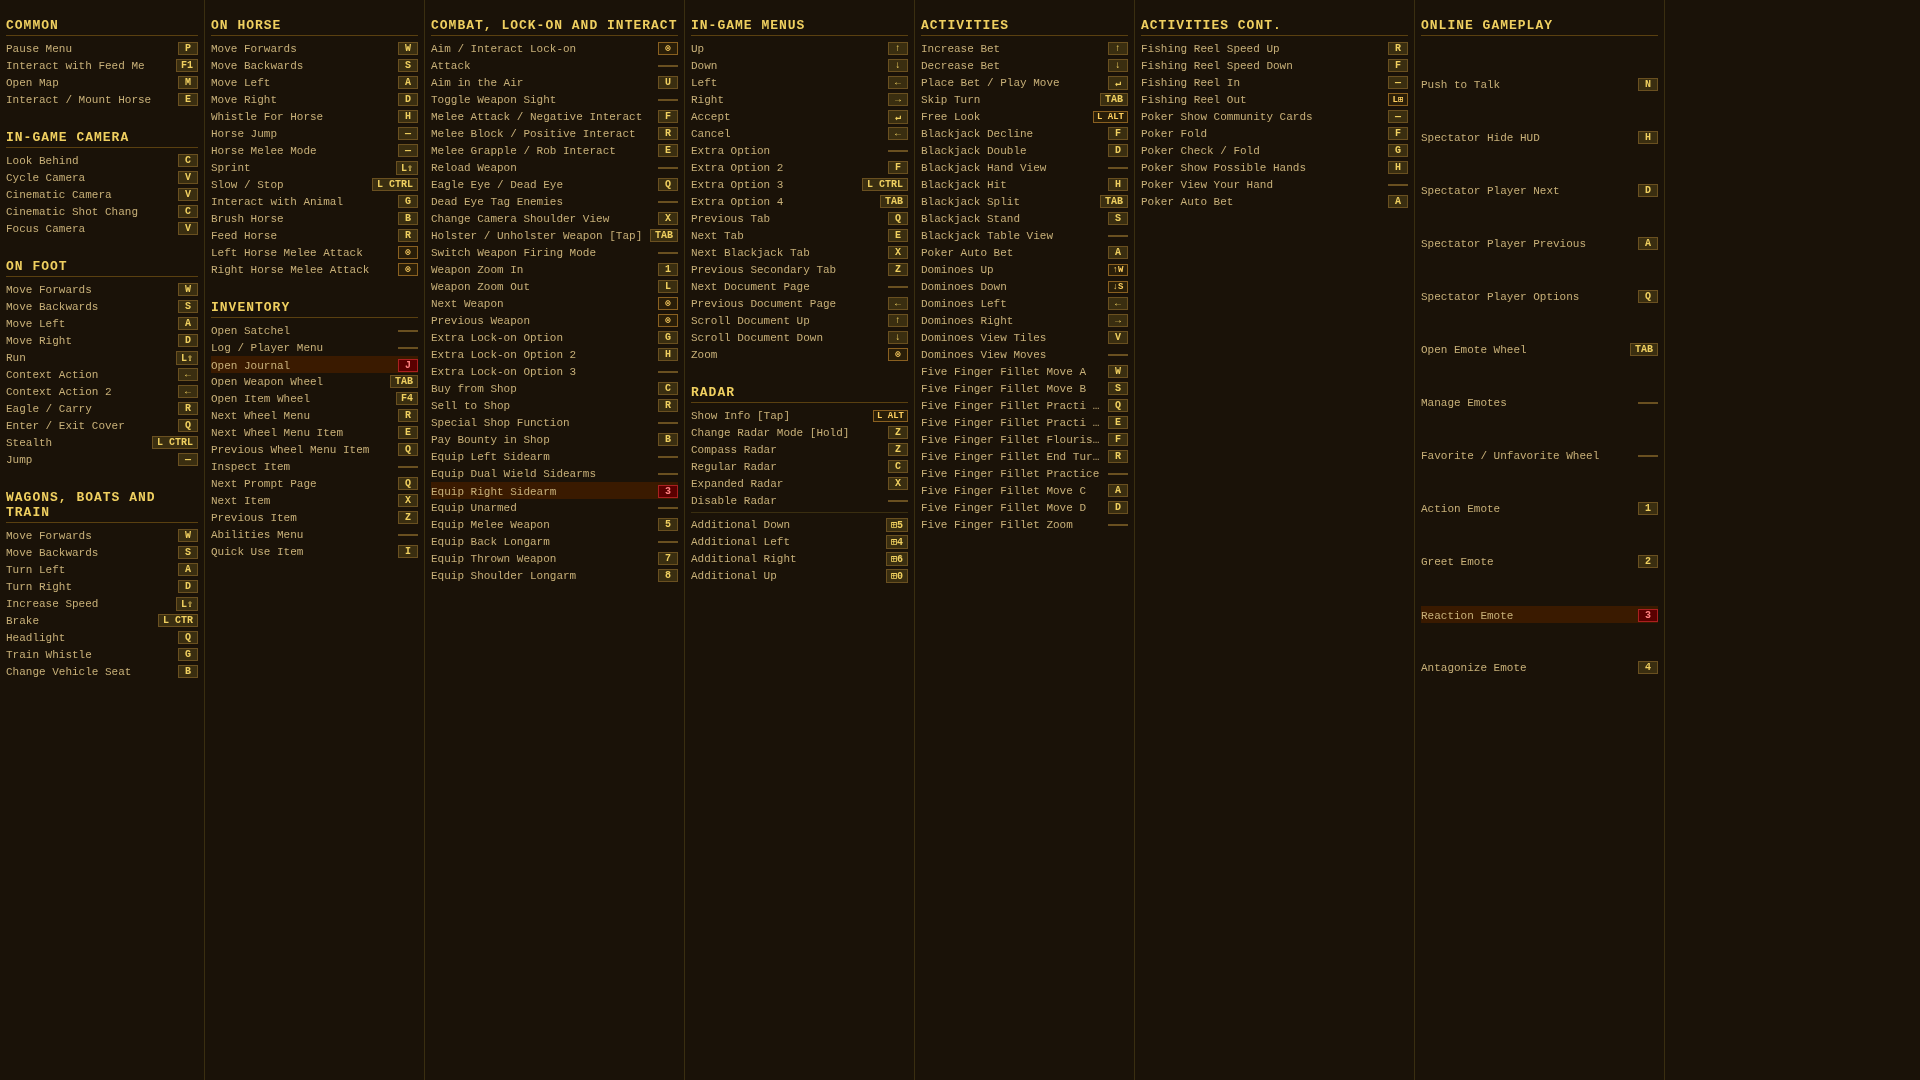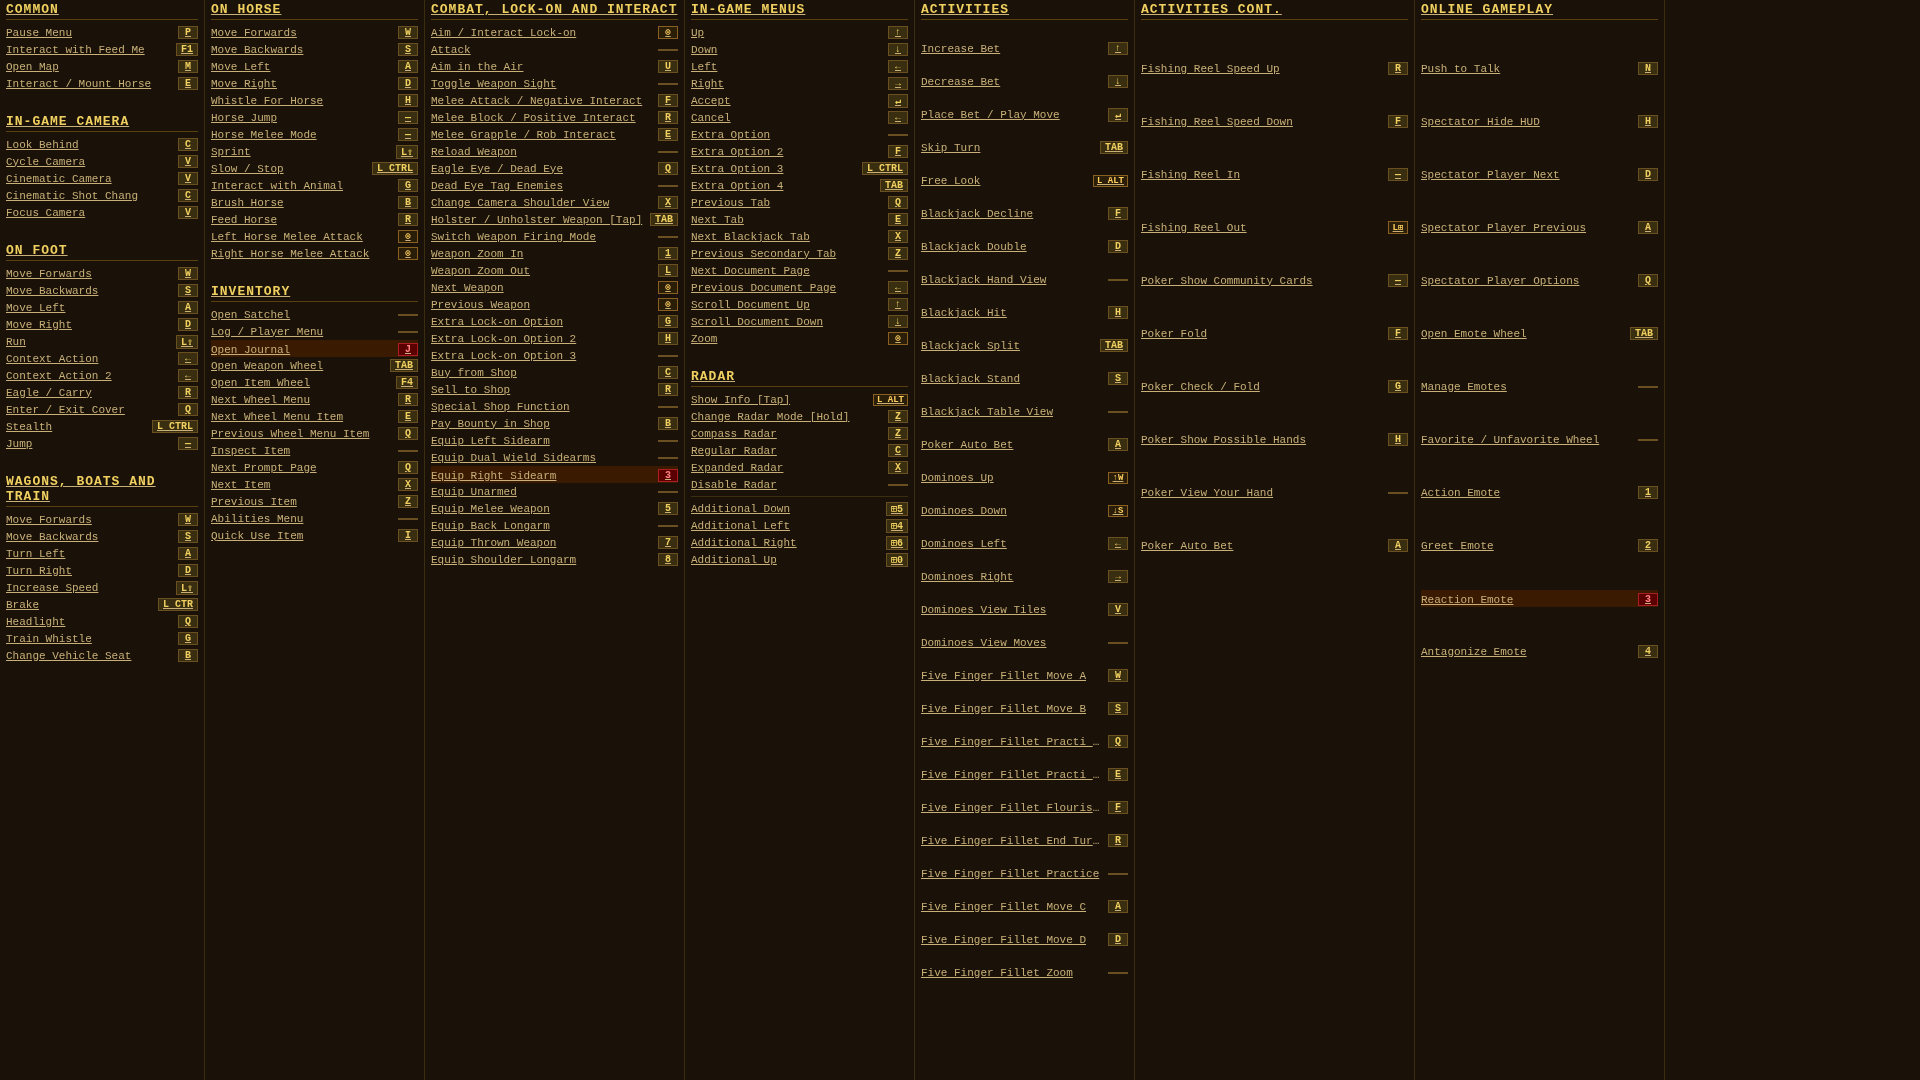--- a/index.html
+++ b/index.html
@@ -10,24 +10,23 @@
       font-size: 12px;
       width: 1920px;
       height: 1080px;
       overflow: hidden;
       display: flex;
       flex-direction: row;
     }
     .column {
       display: flex;
       flex-direction: column;
-      padding: 0 6px;
+      padding: 16px 6px;
       border-right: 1px solid #3a2e10;
       min-width: 0;
-      text-decoration: underline;
     }
     .section-header {
       color: #f0d060;
       font-size: 13px;
       font-weight: bold;
       text-transform: uppercase;
       letter-spacing: 1px;
       margin-top: 22px;
       margin-bottom: 4px;
       border-bottom: 1px solid #5a4010;
@@ -69,22 +68,22 @@
       color: #ffd060;
       font-size: 9px;
       padding: 0 3px;
     }
     .divider { border-top: 1px solid #3a2e10; margin: 3px 0; }
     .highlight-row { background: #3a1a00; align-items: flex-end; }
     .col1 { width: 205px; }
     .col2 { width: 220px; }
     .col3 { width: 260px; }
     .col4 { width: 230px; }
-    .col5 { width: 220px; gap: 16px; }
-    .col6 { width: 280px; gap: 36px; }
+    .col5 { width: 220px; }
+    .col6 { width: 280px; }
     .col7 { width: 250px; gap: 36px; }
   </style>
 </head>
 <body>
 
 <div class="column col1">
 
   <div class="section-header">Common</div>
   <div class="key-row">
     <span class="key-label">Pause Menu</span>

